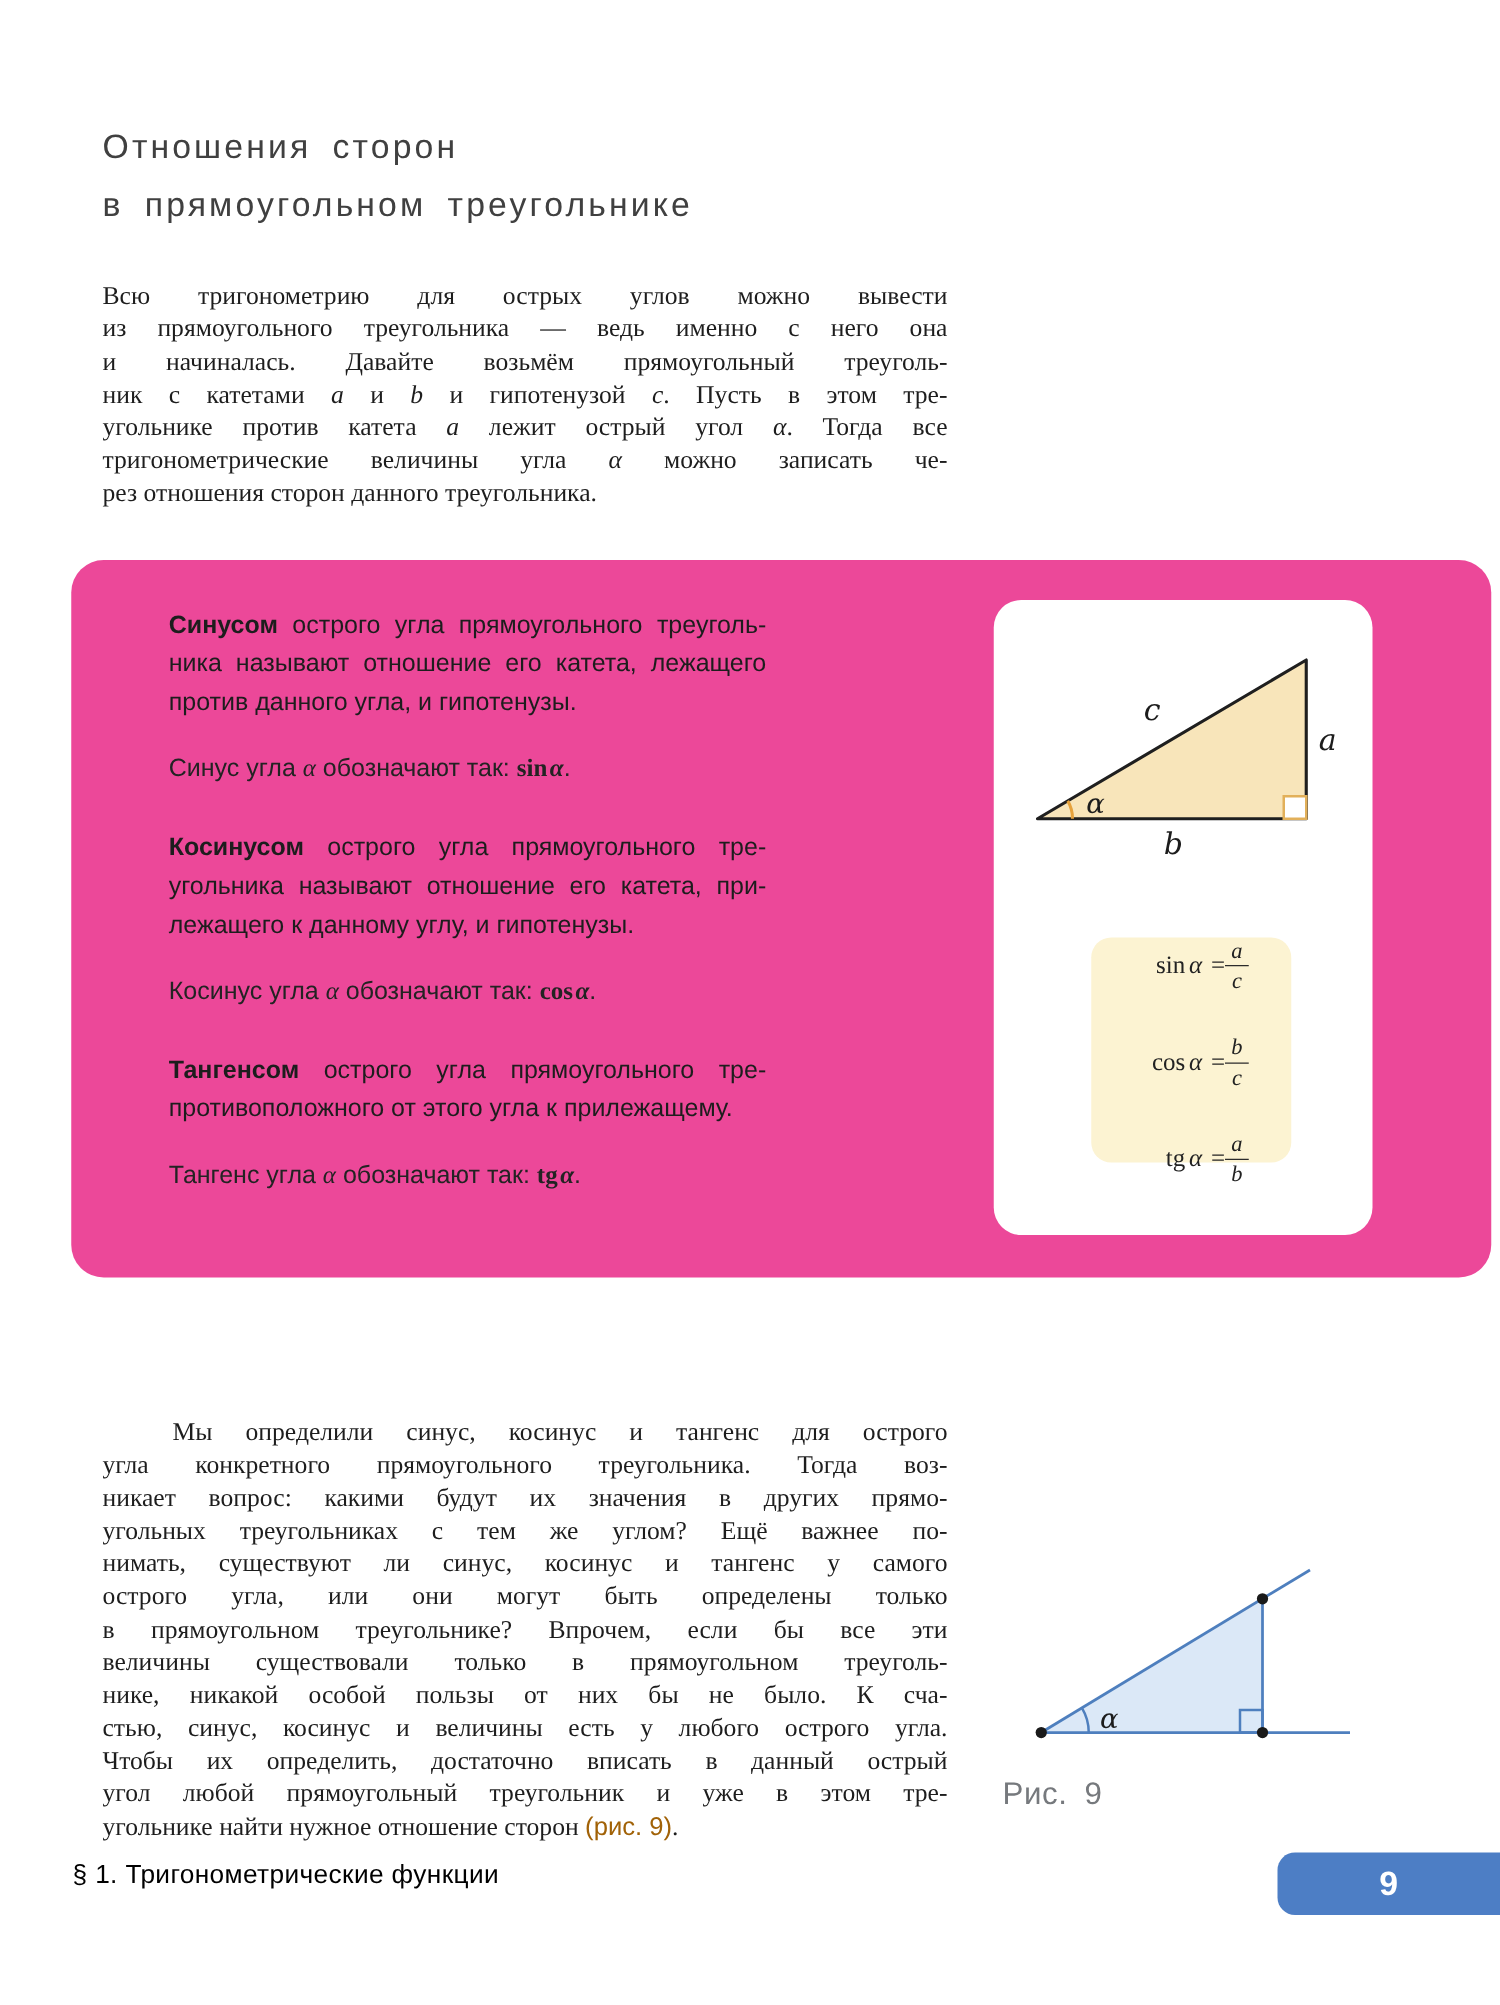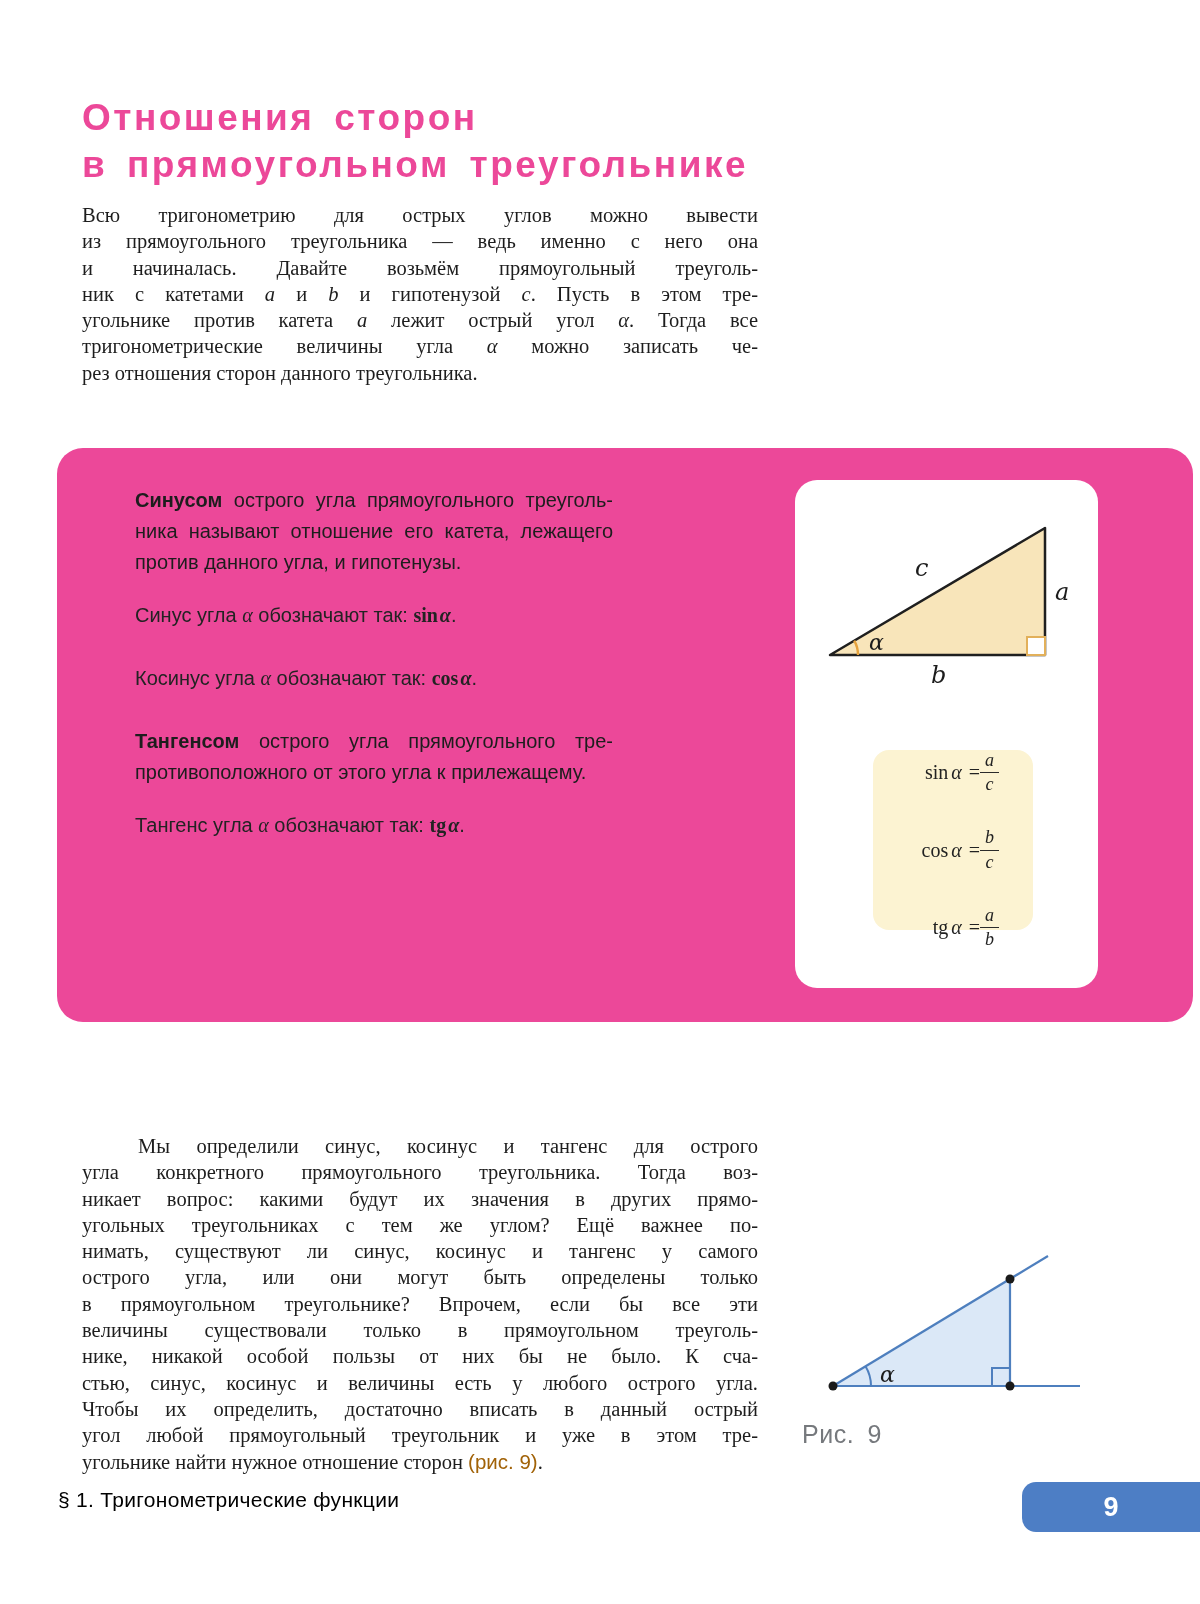--- a/index.html
+++ b/index.html
@@ -3,31 +3,31 @@
 <meta charset="utf-8">
 <style>
   html,body { margin:0; padding:0; background:#ffffff; }
   .page {
     position:relative; width:1200px; height:1604px; background:#ffffff;
     overflow:hidden; font-family:"Liberation Sans", sans-serif;
   }
   
   .title {
     position:absolute; left:82px; top:94px;
-    font-family:"Liberation Sans", sans-serif; font-weight:bold;
-    font-size:37px; line-height:47px; letter-spacing:2.5px; word-spacing:7px;
-    color:#ec4899;
+    font-family:"Liberation Sans", sans-serif; font-weight:normal;
+    font-size:27px; line-height:47px; letter-spacing:2.5px; word-spacing:7px;
+    color:#404040;
   }
   
   .tpar { color:#1d1d1d; }
   .serif {
     font-family:"Liberation Serif","DejaVu Serif", serif;
     font-size:20.5px; line-height:26.3px;
   }
-  .intro { position:absolute; left:82px; top:202px; width:676px; }
+  .intro { position:absolute; left:82px; top:224px; width:676px; }
   .bodytext { position:absolute; left:82px; top:1089px; width:676px; }
   .tline { text-align:justify; text-align-last:justify; white-space:normal; }
   .tpar .tline:last-child { text-align-last:left; }
   .indent-first .tline:first-child { text-indent:56px;margin-top:44px; }
   
   .r-i  { font-family:"Liberation Serif","DejaVu Serif",serif; font-style:italic; }
   .r-b  { font-weight:bold; }
   .r-m  { font-family:"Liberation Serif","DejaVu Serif",serif; font-weight:bold; }
   .r-mi { font-family:"Liberation Serif","DejaVu Serif",serif; font-weight:bold; font-style:italic; margin-left:2px; }
   .r-g  { font-family:"Liberation Sans",sans-serif; color:#a16207; }
@@ -114,20 +114,25 @@
     </div>
 
   <div class="callout">
     <div class="defs">
       <div class="tpar">
           <div class="tline"><span class="r-b">Синусом</span><span> острого угла прямоугольного треуголь-</span></div>
           <div class="tline"><span>ника называют отношение его катета, лежащего</span></div>
           <div class="tline"><span>против данного угла, и гипотенузы.</span></div>
         </div>
       <div class="notation"><span>Синус угла </span><span class="r-i">α</span><span> обозначают так: </span><span class="r-m">sin</span><span class="r-mi">α</span><span>.</span></div>
+      <div class="tpar">
+          <div class="tline"><span class="r-b">Косинусом</span><span> острого угла прямоугольного тре-</span></div>
+          <div class="tline"><span>угольника называют отношение его катета, при-</span></div>
+          <div class="tline"><span>лежащего к данному углу, и гипотенузы.</span></div>
+        </div>
       <div class="notation"><span>Косинус угла </span><span class="r-i">α</span><span> обозначают так: </span><span class="r-m">cos</span><span class="r-mi">α</span><span>.</span></div>
       <div class="tpar">
           <div class="tline"><span class="r-b">Тангенсом</span><span> острого угла прямоугольного тре-</span></div>
           <div class="tline"><span>противоположного от этого угла к прилежащему.</span></div>
         </div>
       <div class="notation"><span>Тангенс угла </span><span class="r-i">α</span><span> обозначают так: </span><span class="r-m">tg</span><span class="r-mi">α</span><span>.</span></div>
     </div>
 
     <div class="card">
       <svg class="fig1" width="300" height="240" viewBox="0 0 300 240">

